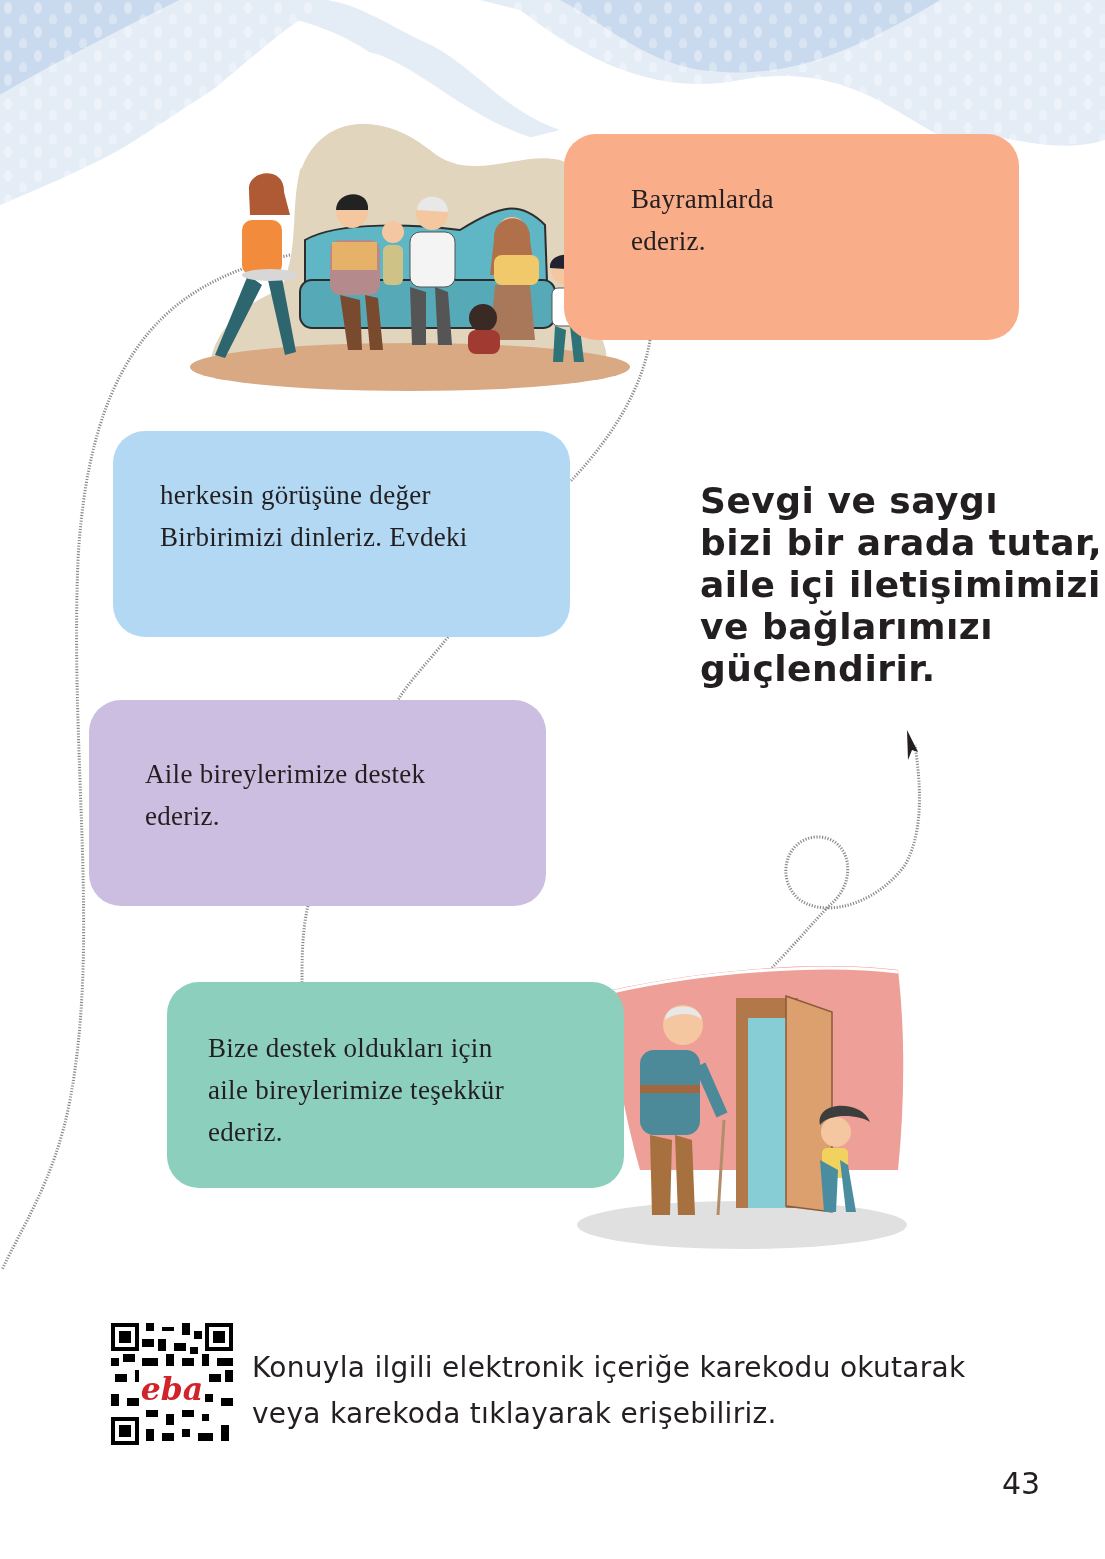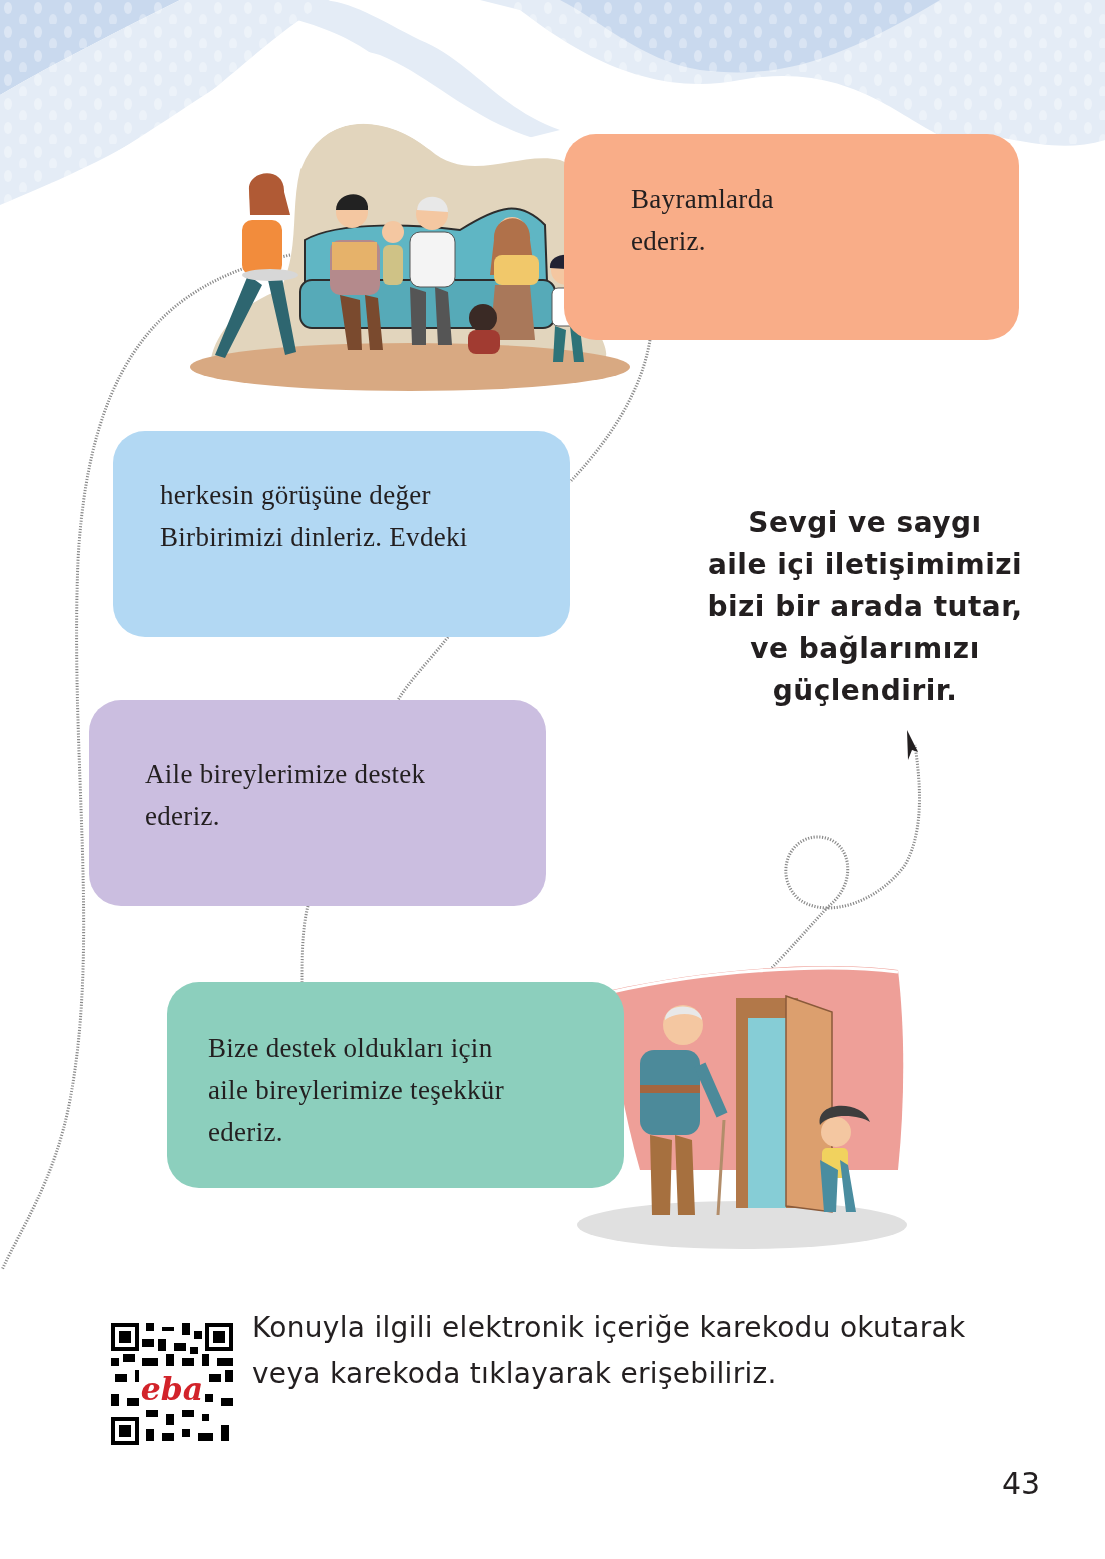--- a/index.html
+++ b/index.html
@@ -2,24 +2,24 @@
 <html><head>
 <meta charset="utf-8">
 <style>
   html, body { margin:0; padding:0; }
   body { width:1105px; height:1559px; position:relative; overflow:hidden; background:#ffffff;
          font-family:"DejaVu Sans", sans-serif; color:#231f20; }
   .bg-svg { position:absolute; left:0; top:0; width:1105px; height:1559px; }
   .card { position:absolute; border-radius:32px; box-sizing:border-box; }
   .card-text { position:absolute; font-size:27px; line-height:42px; color:#231f20; letter-spacing:0.3px; }
   .card-text span { display:block; white-space:nowrap;font-family:Liberation Serif, serif; }
-  .quote { position:absolute; left:700px; top:502px; width:330px; text-align:center;
-           font-size:28px; line-height:42px; font-weight:bold; color:#231f20; letter-spacing:0.5px; }
+  .quote { position:absolute; left:700px; top:480px; width:330px; text-align:left;
+           font-size:36px; line-height:42px; font-weight:bold; color:#231f20; letter-spacing:0.5px; }
   .quote span { display:block; white-space:nowrap; }
-  .footer-text { position:absolute; left:252px; top:1305px; font-size:28px; line-height:46px; color:#231f20; letter-spacing:0.3px; }
+  .footer-text { position:absolute; left:252px; top:1345px; font-size:28px; line-height:46px; color:#231f20; letter-spacing:0.3px; }
   .footer-text span { display:block; white-space:nowrap; }
   .page-num { position:absolute; left:1002px; top:1466px; font-size:30px; color:#231f20; }
   .qr { position:absolute; left:110px; top:1323px; width:124px; height:122px; }
 </style>
 </head>
 <body>
 
 <svg class="bg-svg" viewBox="0 0 1105 1559" xmlns="http://www.w3.org/2000/svg">
   <defs>
     <pattern id="dots" x="0" y="0" width="30" height="24" patternUnits="userSpaceOnUse">
@@ -126,22 +126,22 @@
 
 <div class="card" style="left:167px; top:982px; width:457px; height:206px; background:#8ccfbd;"></div>
 <div class="card-text" style="left:208px; top:1027px;">
   <span>Bize destek oldukları için</span>
   <span>aile bireylerimize teşekkür</span>
   <span>ederiz.</span>
 </div>
 
 <div class="quote">
   <span>Sevgi ve saygı</span>
+  <span>bizi bir arada tutar,</span>
   <span>aile içi iletişimimizi</span>
-  <span>bizi bir arada tutar,</span>
   <span>ve bağlarımızı</span>
   <span>güçlendirir.</span>
 </div>
 
 <svg class="qr" viewBox="0 0 31 31" xmlns="http://www.w3.org/2000/svg" shape-rendering="crispEdges">
   <rect width="31" height="31" fill="#ffffff"></rect>
   <g fill="#000">
     <rect x="0" y="0" width="7" height="7"></rect>
       <rect x="1" y="1" width="5" height="5" fill="#fff"></rect>
       <rect x="2" y="2" width="3" height="3"></rect>

